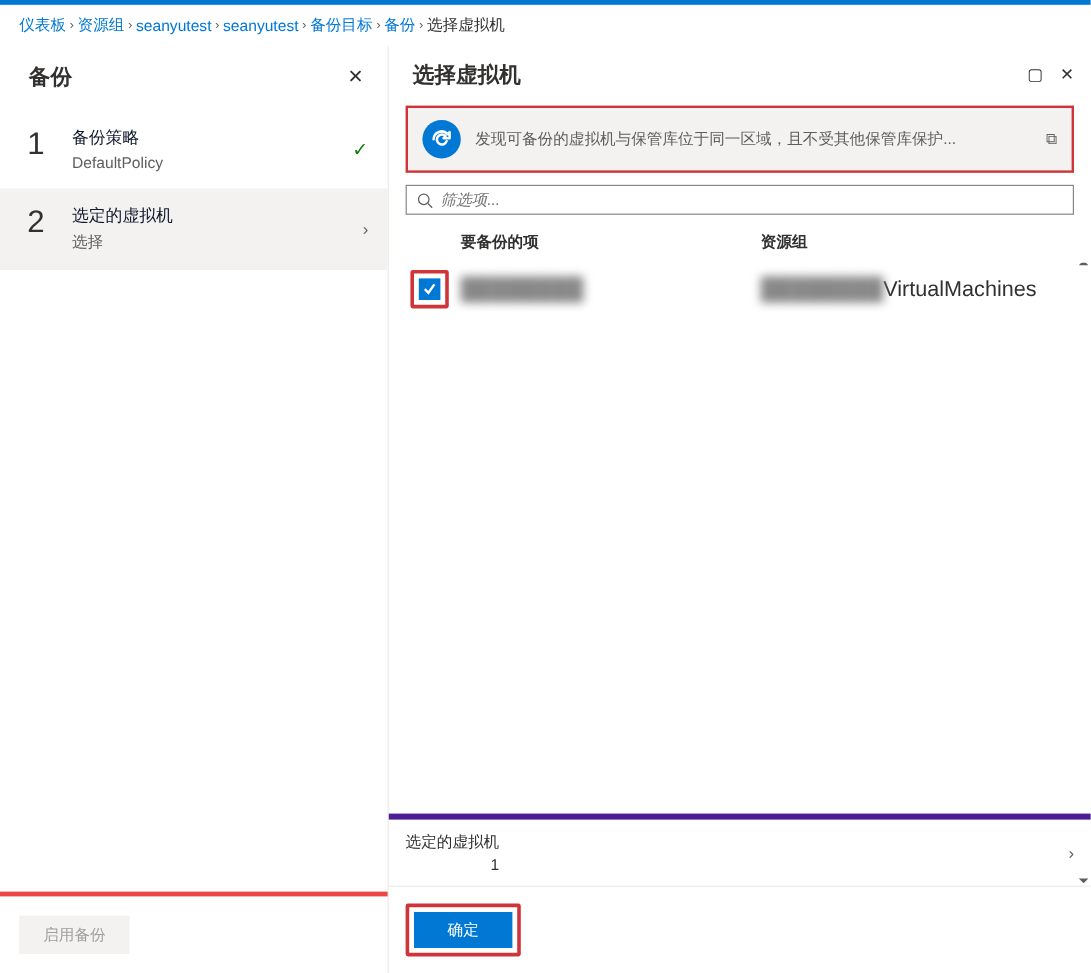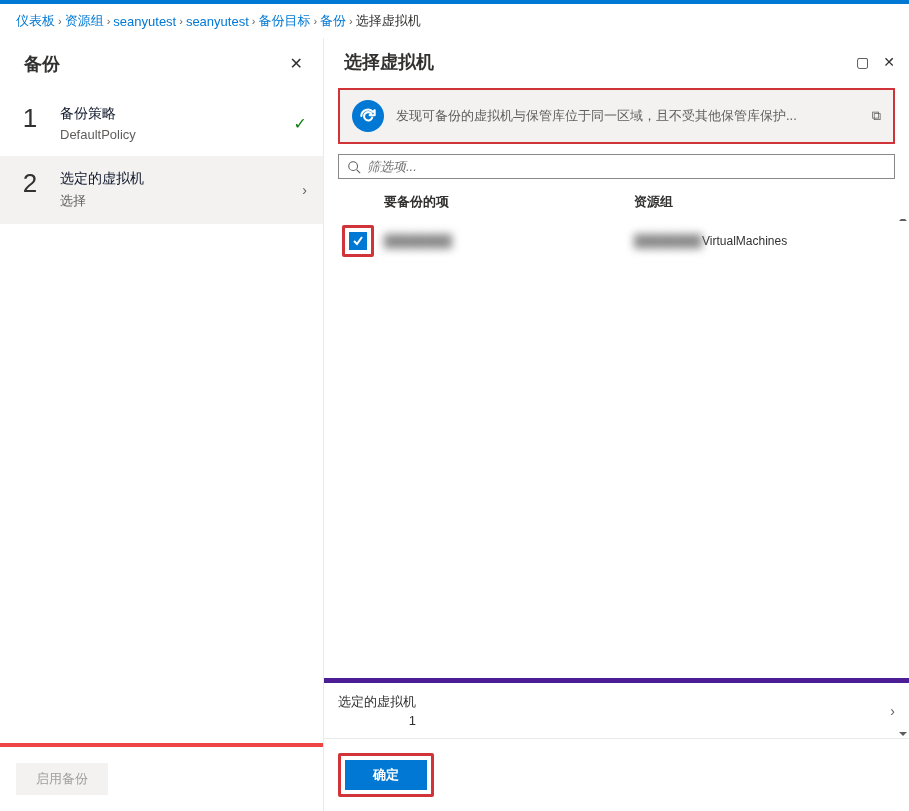--- a/index.html
+++ b/index.html
@@ -44,39 +44,39 @@
 .popout { color: #605e5c; cursor: pointer; font-size: 13px; }
 
 .filter-box { margin: 0 14px 6px 14px; border: 1px solid #8a8886; display: flex; align-items: center; padding: 4px 8px; gap: 6px; }
 .filter-box svg { width: 14px; height: 14px; flex-shrink: 0; }
 .filter-box input { border: none; outline: none; flex: 1; font-size: 13px; font-style: italic; color: #4d7c0f; background: transparent; }
 
 .table-head { display: flex; padding: 8px 14px 8px 60px; font-size: 13px; font-weight: 600; }
 .col-name { flex: 0 0 250px; }
 .col-rg { flex: 1; }
 
-.table-row { display: flex; align-items: center; padding: 6px 14px; font-size: 12px; }
+.table-row { display: flex; align-items: center; padding: 6px 14px; font-size: 18px; }
 .cb-wrap { width: 46px; display: flex; justify-content: flex-start; padding-left: 4px; position: relative; }
 .cb-highlight { border: 3px solid #d13438; padding: 4px; border-radius: 2px; display: inline-flex; }
 .cb { width: 18px; height: 18px; background: #0078d4; display: flex; align-items: center; justify-content: center; }
 .cb svg { width: 12px; height: 12px; }
 .row-name { flex: 0 0 250px; }
 .row-rg { flex: 1; }
 .blur { filter: blur(4px); color: #888; background: #eee; display: inline-block; border-radius: 2px; }
 
 .table-body { flex: 1; overflow-y: auto; position: relative; }
 
 .selected-bar { border-top: 5px solid #4c1d95; padding: 10px 14px; display: flex; align-items: center; justify-content: space-between; text-align: right; }
 .selected-bar .txt .lbl { font-size: 13px; color: #323130; }
 .selected-bar .txt .cnt { font-size: 13px; color: #323130; margin-top: 2px; }
 .selected-bar .chev { color: #605e5c; font-size: 14px; }
 
 .right-footer { border-top: 1px solid #edebe9; padding: 14px; }
 .btn-primary-wrap { display: inline-block; border: 3px solid #d13438; padding: 4px; border-radius: 2px; }
-.btn-primary { background: #0078d4; color: #fff; border: none; padding: 6px 28px; font-size: 13px; font-weight: 700; cursor: pointer; }
+.btn-primary { background: #0078d4; color: #fff; border: none; padding: 6px 28px; font-size: 13px; font-weight: 400; cursor: pointer; }
 
 .body-scroll-arrows { position: absolute; right: 2px; display: flex; flex-direction: column; align-items: center; pointer-events: none; }
 .tri-up, .tri-down { width: 0; height: 0; border-left: 4px solid transparent; border-right: 4px solid transparent; }
 .tri-up { border-bottom: 4px solid #605e5c; }
 .tri-down { border-top: 4px solid #605e5c; }
 </style>
 </head>
 <body>
 
 <div class="topbar"></div>

